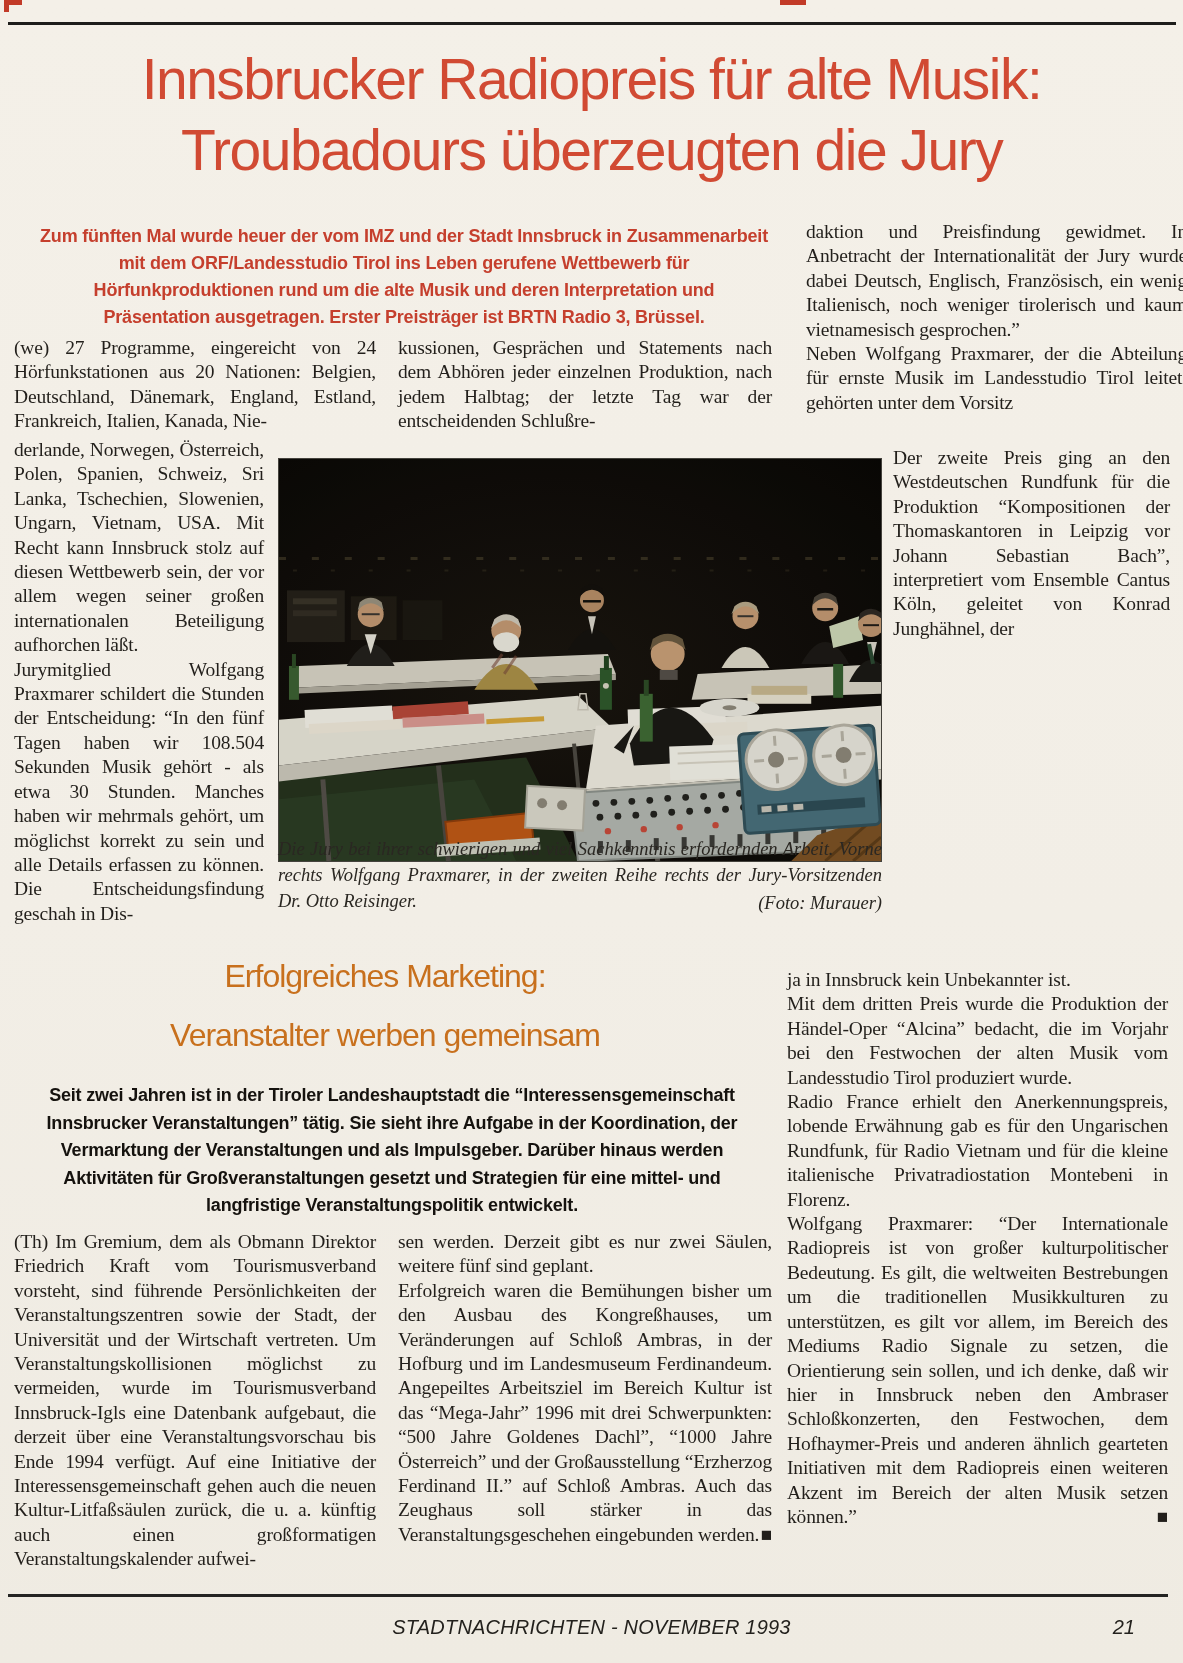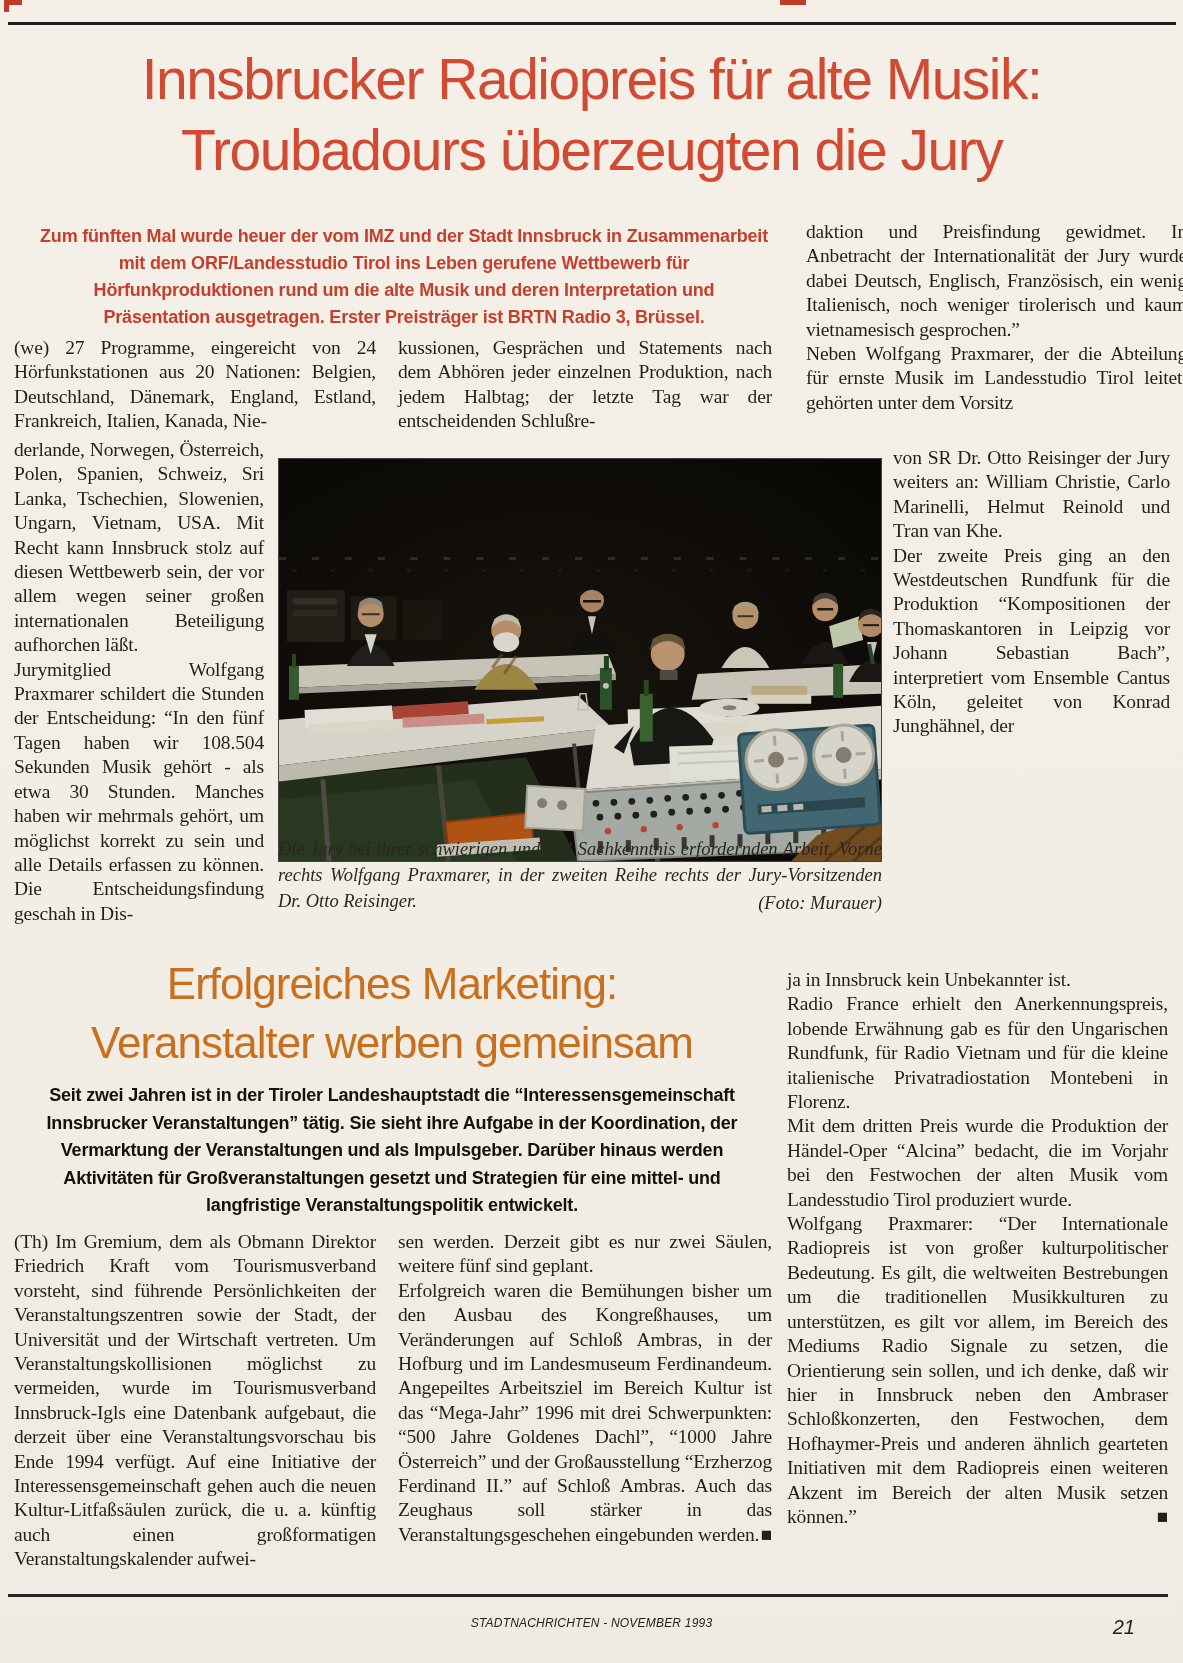--- a/index.html
+++ b/index.html
@@ -55,38 +55,38 @@
   
   .caption{
     position:absolute;left:278px;top:836px;width:604px;height:82px;
     font-style:italic;font-size:18.5px;line-height:26px;
     color:#2a2722;text-align:justify;
   }
   .caption .credit{position:absolute;right:0;bottom:2px;font-style:italic;}
   
   .headline2{
     position:absolute;left:18px;top:946px;width:732px;
-    text-align:center;margin:8px;
+    text-align:center;margin:1px;
     font-family:"Liberation Sans", sans-serif;
     font-weight:400;letter-spacing:-1px;
-    font-size:44px;line-height:59px;color:#c8701d;
+    font-size:32px;line-height:59px;color:#c8701d;
   }
   .lead2{
     position:absolute;left:28px;top:1082px;width:728px;
     text-align:center;
     font-family:"Liberation Sans", sans-serif;
     font-weight:700;font-size:18px;line-height:27.5px;
     color:#15120e;letter-spacing:-0.2px;
   }
   
   .bottomrule{position:absolute;left:8px;top:1594px;width:1160px;height:2.5px;background:#242422;}
   .footer-journal{
     position:absolute;left:0;top:1616px;width:1183px;text-align:center;
     font-family:"Liberation Sans", sans-serif;font-style:italic;
-    font-size:12px;color:#23211d;letter-spacing:0.2px;
+    font-size:20px;color:#23211d;letter-spacing:0.2px;
   }
   .footer-page{
     position:absolute;right:48px;top:1616px;
     font-family:"Liberation Sans", sans-serif;font-style:italic;
     font-size:20px;color:#23211d;
   }
 </style>
 </head>
 <body>
 
@@ -116,28 +116,27 @@
   <div class="body-block a1c2-top">
     <p>kussionen, Gesprächen und Statements nach dem Abhören jeder einzelnen Produktion, nach jedem Halbtag; der letzte Tag war der entscheidenden Schlußre-</p>
   </div>
 
   <div class="body-block a1c3-top">
     <p>daktion und Preisfindung gewidmet. In Anbetracht der Internationalität der Jury wurde dabei Deutsch, Englisch, Französisch, ein wenig Italienisch, noch weniger tirolerisch und kaum vietnamesisch gesprochen.”</p>
     <p>Neben Wolfgang Praxmarer, der die Abteilung für ernste Musik im Landesstudio Tirol leitet, gehörten unter dem Vorsitz</p>
   </div>
 
   <div class="body-block a1c3-narrow">
-    <p>von SR Dr. Otto Reisinger der Jury weiters an: William Christie, Carlo Marinelli, Helmut Reinold und Tran van Khe.</p>
     <p>Der zweite Preis ging an den Westdeutschen Rundfunk für die Produktion “Kompositionen der Thomaskantoren in Leipzig vor Johann Sebastian Bach”, interpretiert vom Ensemble Cantus Köln, geleitet von Konrad Junghähnel, der</p>
   </div>
 
   <div class="body-block a1c3-bottom">
     <p>ja in Innsbruck kein Unbekannter ist.</p>
+    <p>Mit dem dritten Preis wurde die Produktion der Händel-Oper “Alcina” bedacht, die im Vorjahr bei den Festwochen der alten Musik vom Landesstudio Tirol produziert wurde.</p>
     <p>Radio France erhielt den Anerkennungspreis, lobende Erwähnung gab es für den Ungarischen Rundfunk, für Radio Vietnam und für die kleine italienische Privatradiostation Montebeni in Florenz.</p>
-    <p>Mit dem dritten Preis wurde die Produktion der Händel-Oper “Alcina” bedacht, die im Vorjahr bei den Festwochen der alten Musik vom Landesstudio Tirol produziert wurde.</p>
     <p>Wolfgang Praxmarer: “Der Internationale Radiopreis ist von großer kulturpolitischer Bedeutung. Es gilt, die weltweiten Bestrebungen um die traditionellen Musikkulturen zu unterstützen, es gilt vor allem, im Bereich des Mediums Radio Signale zu setzen, die Orientierung sein sollen, und ich denke, daß wir hier in Innsbruck neben den Ambraser Schloßkonzerten, den Festwochen, dem Hofhaymer-Preis und anderen ähnlich gearteten Initiativen mit dem Radiopreis einen weiteren Akzent im Bereich der alten Musik setzen können.”</p>
     <div class="endmark">■</div>
   </div>
 
   <div class="photo">
     <svg viewBox="0 0 604 404" preserveAspectRatio="none">
       <defs>
         <radialGradient id="pg" cx="45%" cy="55%" r="85%">
           <stop offset="0%" stop-color="#1a1610"></stop>
           <stop offset="60%" stop-color="#100d09"></stop>

